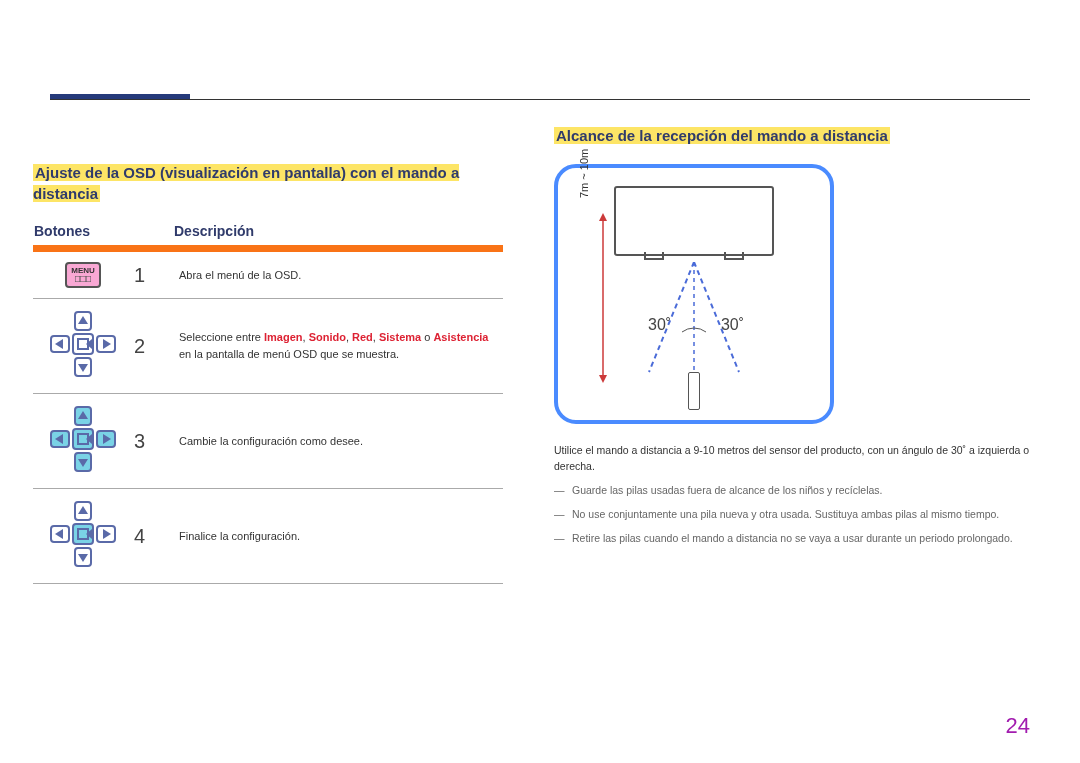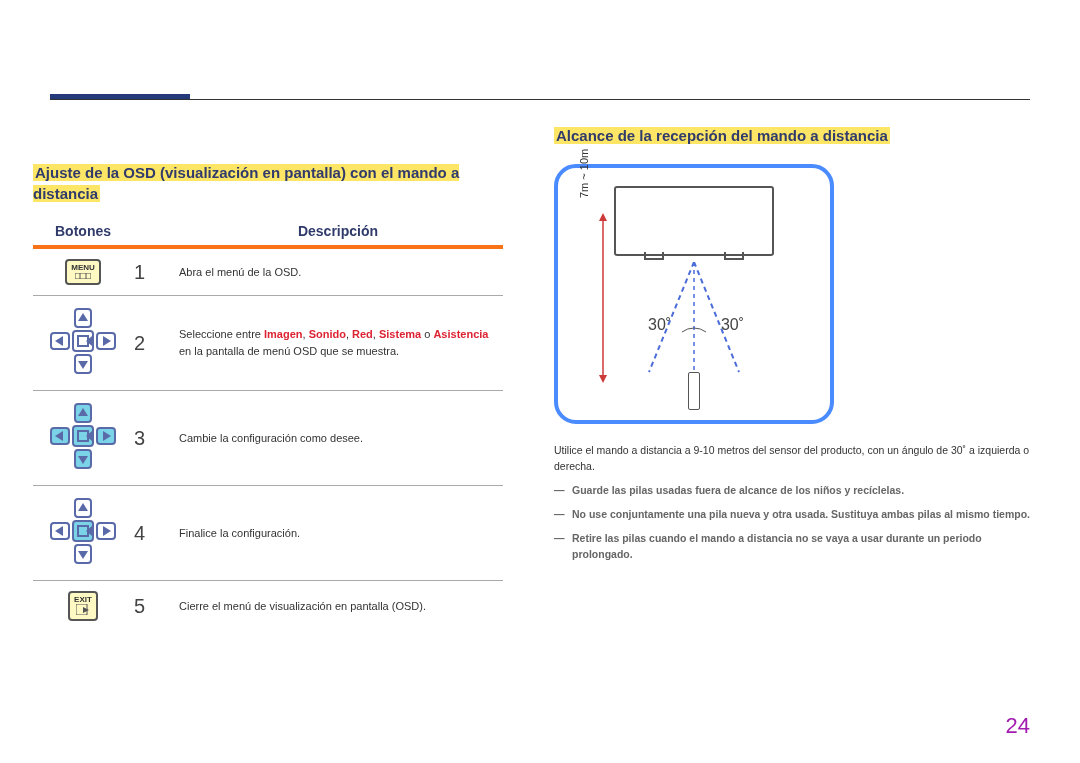--- a/index.html
+++ b/index.html
@@ -10,48 +10,48 @@
   .top-line { position:absolute; left:50px; right:50px; top:99px; border-top:1px solid #333; }
   .top-seg  { position:absolute; left:50px; top:94px; width:140px; border-top:5px solid #253a7a; }
 
   .left  { position:absolute; left:33px;  top:125px; width:470px;margin-top:37px; }
   .right { position:absolute; left:554px; top:125px; width:480px; }
 
   h3.hl { margin:0 0 18px 0; font-size:15px; line-height:21px; font-weight:700; color:#303b6b; }
   h3.hl span { background:#fde566; padding:0 2px; }
 
   
-  .th-row { border-bottom:4px solid #f97316;text-align:center; }
+  .th-row { border-bottom:7px solid #f97316; }
   .th-row td { font-weight:700; color:#303b6b; font-size:14px; padding-bottom:6px; }
   table { border-collapse:collapse; width:100%; }
   tr.br { border-bottom:1px solid #aaa; }
   td.ic  { width:100px; text-align:center; padding:10px 0; }
   td.n   { width:40px; text-align:left; font-size:20px; color:#444; font-weight:400; vertical-align:middle; }
   td.d   { font-size:11px; color:#333; padding:4px 6px; line-height:17px; vertical-align:middle; }
   td.d b { color:#d23; font-weight:700; }
 
   
-  .btn { display:inline-block; border:2px solid #555; border-radius:4px; padding:2px 4px; font-size:8px; font-weight:700; background:#fef9c3; }
+  .btn { display:inline-block; border:2px solid #555; border-radius:4px; padding:2px 4px; font-size:8px; font-weight:700; background:#f9a8d4; }
   .dpad { display:inline-block; }
   .dpad svg { display:block; }
 
   
   .diagram { border:4px solid #4a8bff; border-radius:22px; padding:18px; width:280px; height:260px; position:relative; }
   .tv { border:2px solid #555; border-radius:3px; width:160px; height:70px; margin:0 auto 6px auto; position:relative; }
   .tv::before,.tv::after{content:"";position:absolute;bottom:-6px;width:16px;height:6px;border:2px solid #555;border-top:none;}
   .tv::before{left:28px;} .tv::after{right:28px;}
   .tri { position:relative; height:110px; }
   .tri svg { display:block; margin:0 auto; }
   .range { position:absolute; left:20px; top:30px; font-size:11px; color:#333; transform:rotate(-90deg); transform-origin:left top; }
   .remote { position:absolute; left:50%; bottom:10px; margin-left:-6px; width:12px; height:38px; border:1.5px solid #555; border-radius:2px; background:#fff; }
   .ang { position:absolute; font-size:16px; color:#444; top:148px; }
   .angL{ left:90px; } .angR{ right:86px; }
 
   .note { font-size:10.5px; color:#333; margin-top:18px; line-height:16px; }
-  .dash { font-size:10.5px; color:#666; margin-top:8px; line-height:16px; position:relative; padding-left:18px;font-weight:bold; }
+  .dash { font-size:10.5px; color:#666; margin-top:8px; line-height:16px; position:relative; padding-left:18px; }
   .dash::before { content:"―"; position:absolute; left:0; }
 
   .pn { position:absolute; right:50px; bottom:24px; font-size:22px; color:#a21caf; }
 </style>
 </head>
 <body>
 
 <div class="page">
   <div class="top-line"></div>
   <div class="top-seg"></div>
@@ -145,30 +145,20 @@
                     <polygon points="63,35 55,30 55,40"></polygon>
               <rect x="30" y="30" width="10" height="10" fill="none" stroke="#5a6aa8" stroke-width="2"></rect>
               <polygon points="38,35 44,30 44,40"></polygon>
             </g>
           </svg></span>
         </td>
         <td class="n">4</td>
         <td class="d">Finalice la configuración.</td>
       </tr>
 
-      <tr>
-        <td class="ic">
-          <span class="btn"><span>EXIT</span><br><svg width="14" height="11">
-                  <rect x="0" y="0" width="11" height="11" fill="none" stroke="#555"></rect>
-                  <polygon points="7,3 13,6 7,9" fill="#555"></polygon>
-                </svg></span>
-        </td>
-        <td class="n">5</td>
-        <td class="d">Cierre el menú de visualización en pantalla (OSD).</td>
-      </tr>
     </tbody>
       </table>
   </div>
 
   <div class="right">
     <h3 class="hl"><span>Alcance de la recepción del mando a distancia</span></h3>
 
     <div class="diagram">
       <div class="tv"></div>
       <div class="tri">

